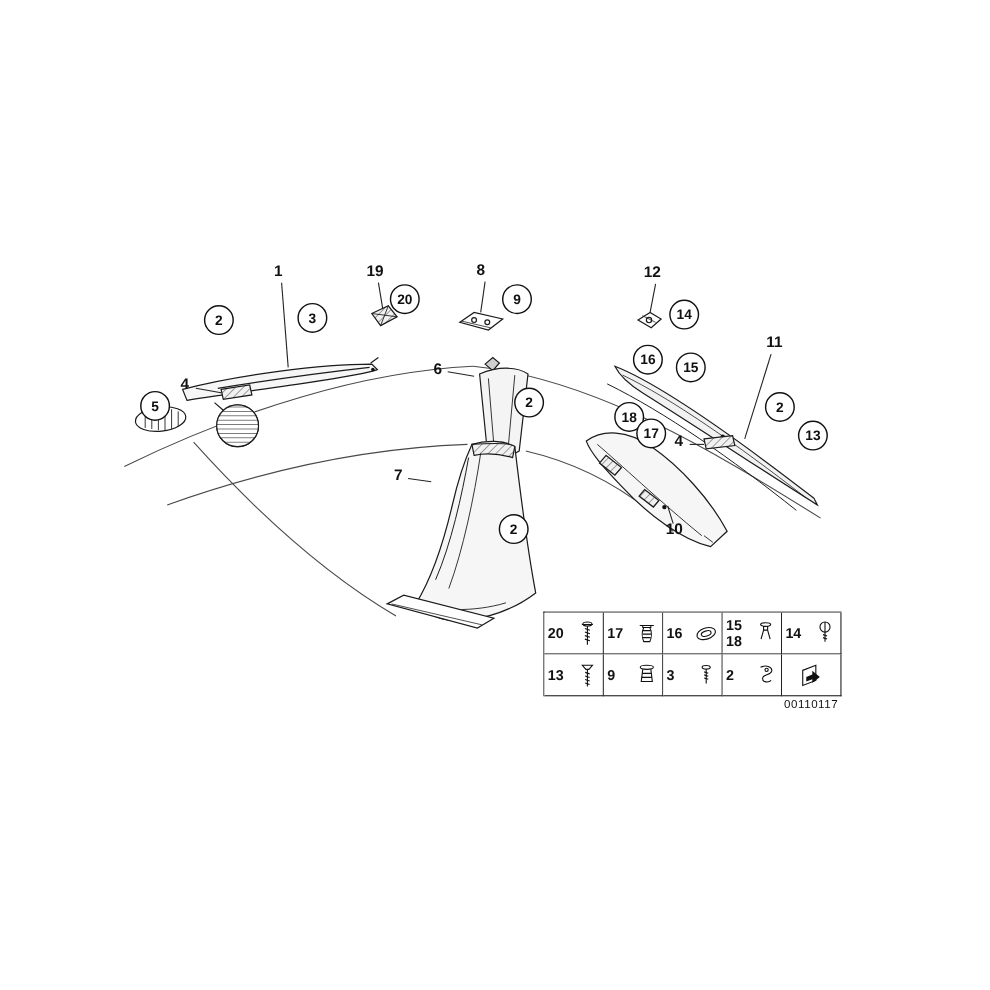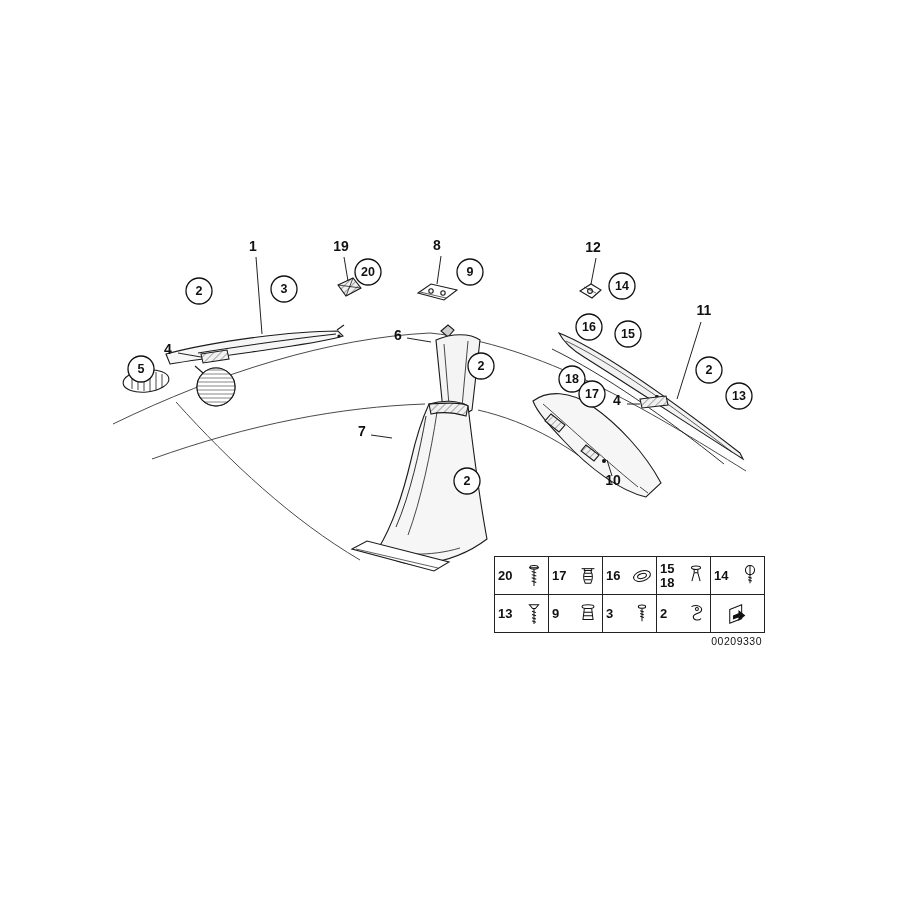--- a/index.html
+++ b/index.html
@@ -331,15 +331,15 @@
       <div class="legend-cell" style="justify-content: center;">
         <span class="legend-icon">
           <svg width="22" height="30" viewBox="0 0 24 28" fill="none" stroke="#111" stroke-width="1.1">
             <path d="M3,9 L16,4 L16,19 L3,24 Z" fill="#fff"></path>
             <path d="M6.5,15.5 L12.5,13.2 V9.5 L20,15.5 L12.5,21.5 V17.8 L6.5,20 Z" fill="#111" stroke="none"></path>
           </svg>
         </span>
       </div>
     </div>
 
-<div class="docnum">00209330</div>
+<div class="docnum">00110117</div>
 
 </div>
 
 </body></html>

